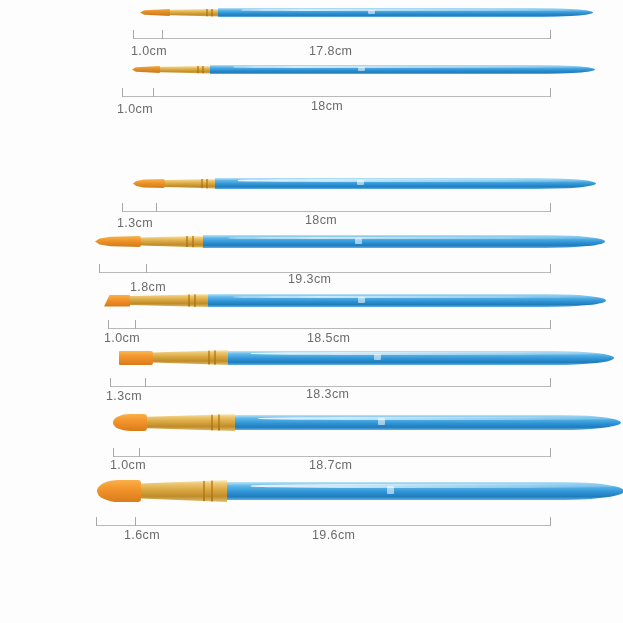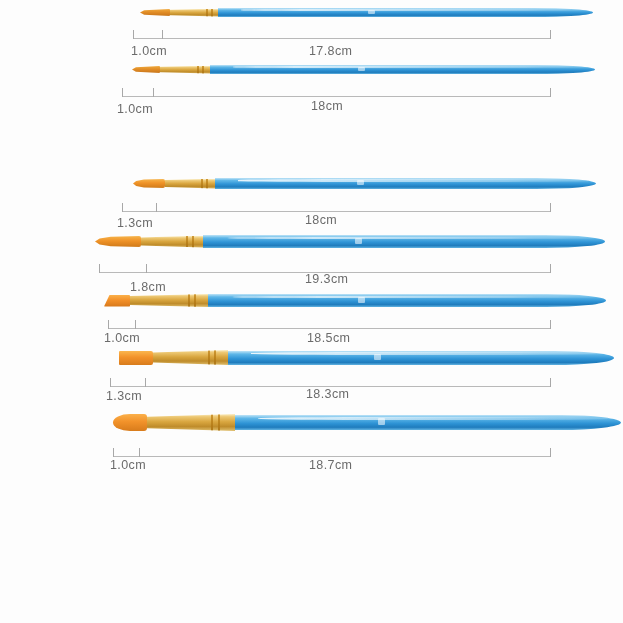--- a/index.html
+++ b/index.html
@@ -185,21 +185,21 @@
         <div class="mark" style="left:152px;"></div>
       </div>
     </div>
     <div class="bracket" style="left:99px;top:36px;width:452px;">
       <div class="base"></div>
       <div class="tick" style="left:0;"></div>
       <div class="tick" style="left:47px;"></div>
       <div class="tick" style="right:0;"></div>
     </div>
     <div class="lbl" style="left:130px;top:52px;">1.8cm</div>
-    <div class="lbl" style="left:305px;top:44px;">19.3cm</div>
+    <div class="lbl" style="left:288px;top:44px;">19.3cm</div>
   </div>
 
   <div class="row" style="top:288px;height:56px;">
     <div class="brush" style="left:104px;top:6px;">
       <div class="bristle b-angle" style="width:26px;height:12px;"></div>
       <div class="ferrule taper" style="width:78px;height:13px;">
         <div class="ring" style="left:58px;"></div>
         <div class="ring" style="left:64px;"></div>
       </div>
       <div class="handle taperend" style="width:398px;height:13px;">
@@ -254,15 +254,36 @@
     <div class="bracket" style="left:113px;top:44px;width:438px;">
       <div class="base"></div>
       <div class="tick" style="left:0;"></div>
       <div class="tick" style="left:26px;"></div>
       <div class="tick" style="right:0;"></div>
     </div>
     <div class="lbl" style="left:110px;top:54px;">1.0cm</div>
     <div class="lbl" style="left:309px;top:54px;">18.7cm</div>
   </div>
 
+  <div class="row" style="top:472px;height:68px;">
+    <div class="brush" style="left:97px;top:8px;">
+      <div class="bristle b-filbert" style="width:44px;height:22px;"></div>
+      <div class="ferrule taper" style="width:86px;height:22px;">
+        <div class="ring" style="left:62px;"></div>
+        <div class="ring" style="left:70px;"></div>
+      </div>
+      <div class="handle taperend" style="width:397px;height:18px;">
+        <div class="gloss"></div>
+        <div class="mark" style="left:160px;"></div>
+      </div>
+    </div>
+    <div class="bracket" style="left:96px;top:45px;width:455px;">
+      <div class="base"></div>
+      <div class="tick" style="left:0;"></div>
+      <div class="tick" style="left:39px;"></div>
+      <div class="tick" style="right:0;"></div>
+    </div>
+    <div class="lbl" style="left:124px;top:56px;">1.6cm</div>
+    <div class="lbl" style="left:312px;top:56px;">19.6cm</div>
+  </div>
 
 
 </div>
 
 </body></html>

